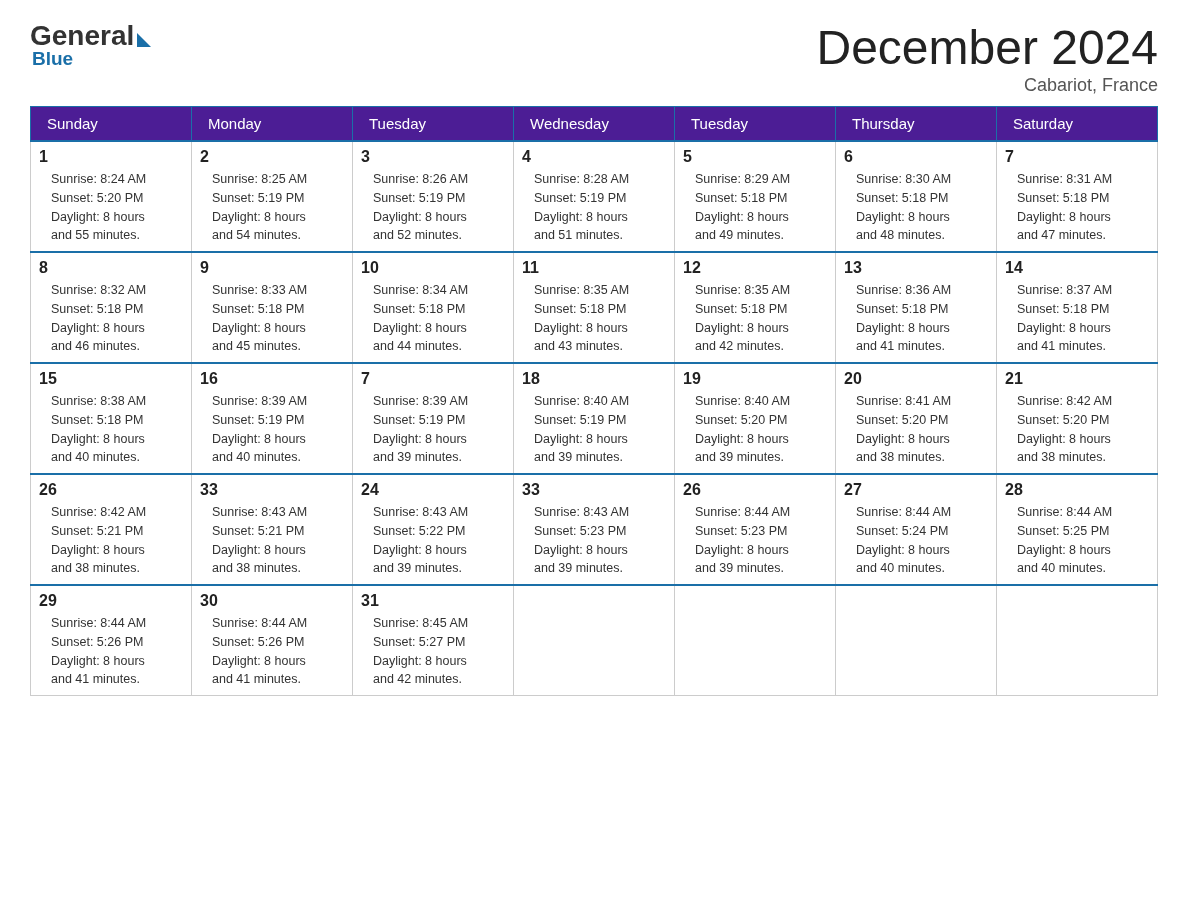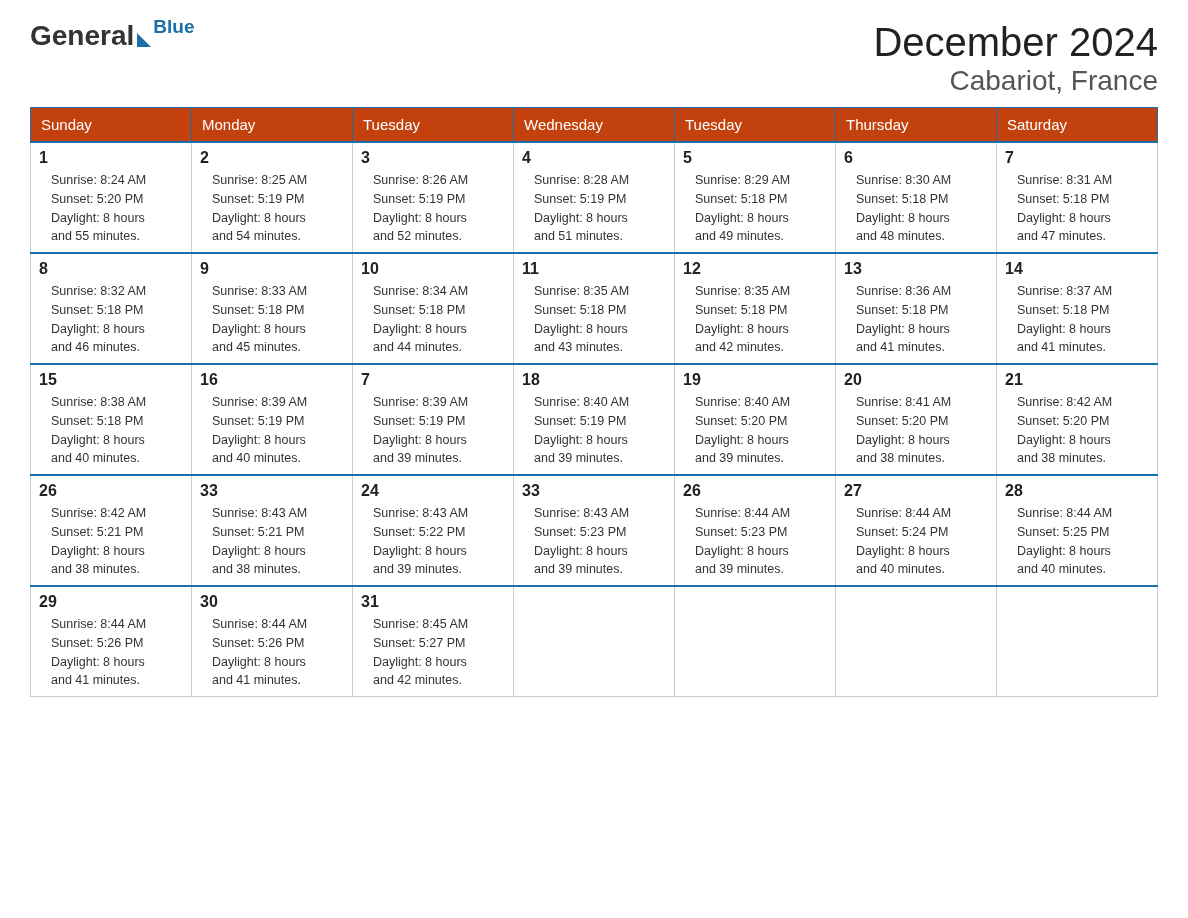--- a/index.html
+++ b/index.html
@@ -11,21 +11,21 @@
       min-height: 918px;
     }
     .header {
       display: flex;
       justify-content: space-between;
       align-items: flex-start;
       margin-bottom: 10px;
     }
     .logo {
       display: flex;
-      flex-direction: row;
+      flex-direction: column;
       align-items: flex-start;
     }
     .logo-top {
       display: flex;
       align-items: center;
     }
     .logo-general {
       font-size: 28px;
       font-weight: bold;
       color: #333;
@@ -44,37 +44,37 @@
       font-size: 19px;
       font-weight: bold;
       color: #1a6fa8;
       margin-top: -4px;
       padding-left: 2px;
     }
     .title-block {
       text-align: right;
     }
     .main-title {
-      font-size: 40px;
+      font-size: 48px;
       font-weight: normal;
       color: #222;
     }
     .subtitle {
-      font-size: 28px;
+      font-size: 18px;
       color: #555;
     }
     .calendar-table {
       width: 100%;
       border-collapse: collapse;
       margin-top: 10px;
     }
     .calendar-table th {
-      background: #c2410c;
+      background: #4c1d95;
       color: #fff;
-      padding: 8px 10px;
+      padding: 8px 16px;
       text-align: left;
       font-size: 15px;
       font-weight: normal;
       border: 1px solid #1a6fa8;
     }
     .calendar-table td {
       vertical-align: top;
       padding: 6px 8px;
       border: 1px solid #ccc;
       border-top: 2px solid #1a6fa8;

